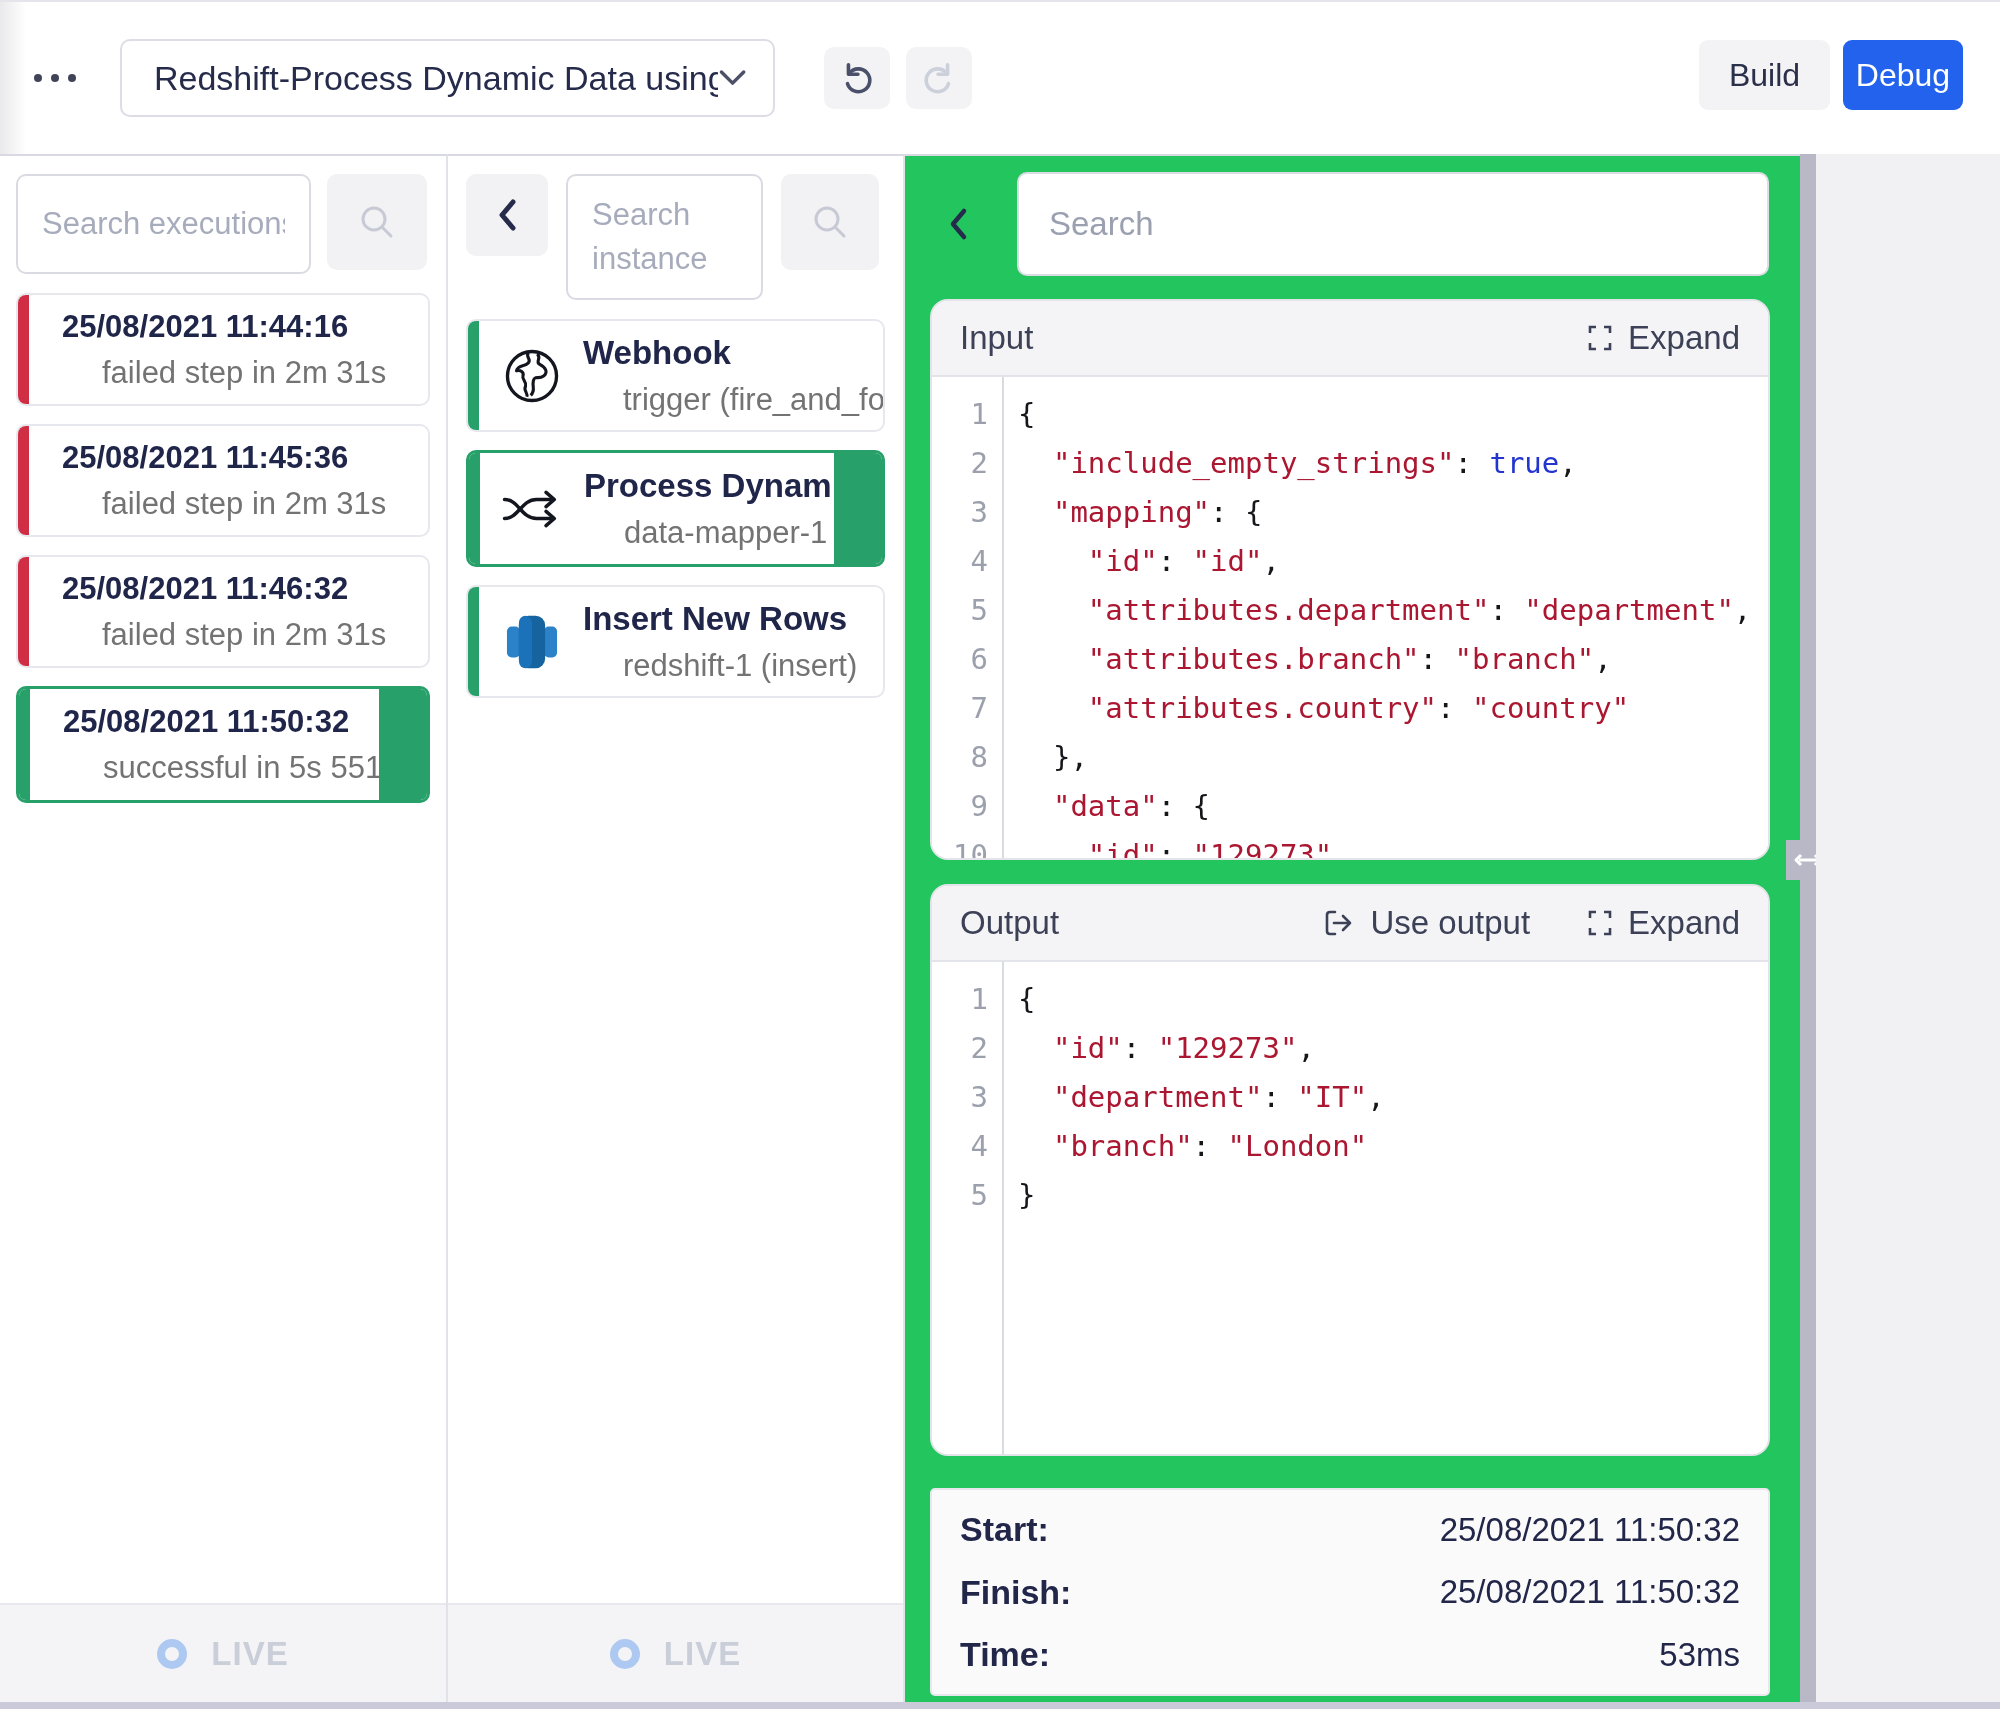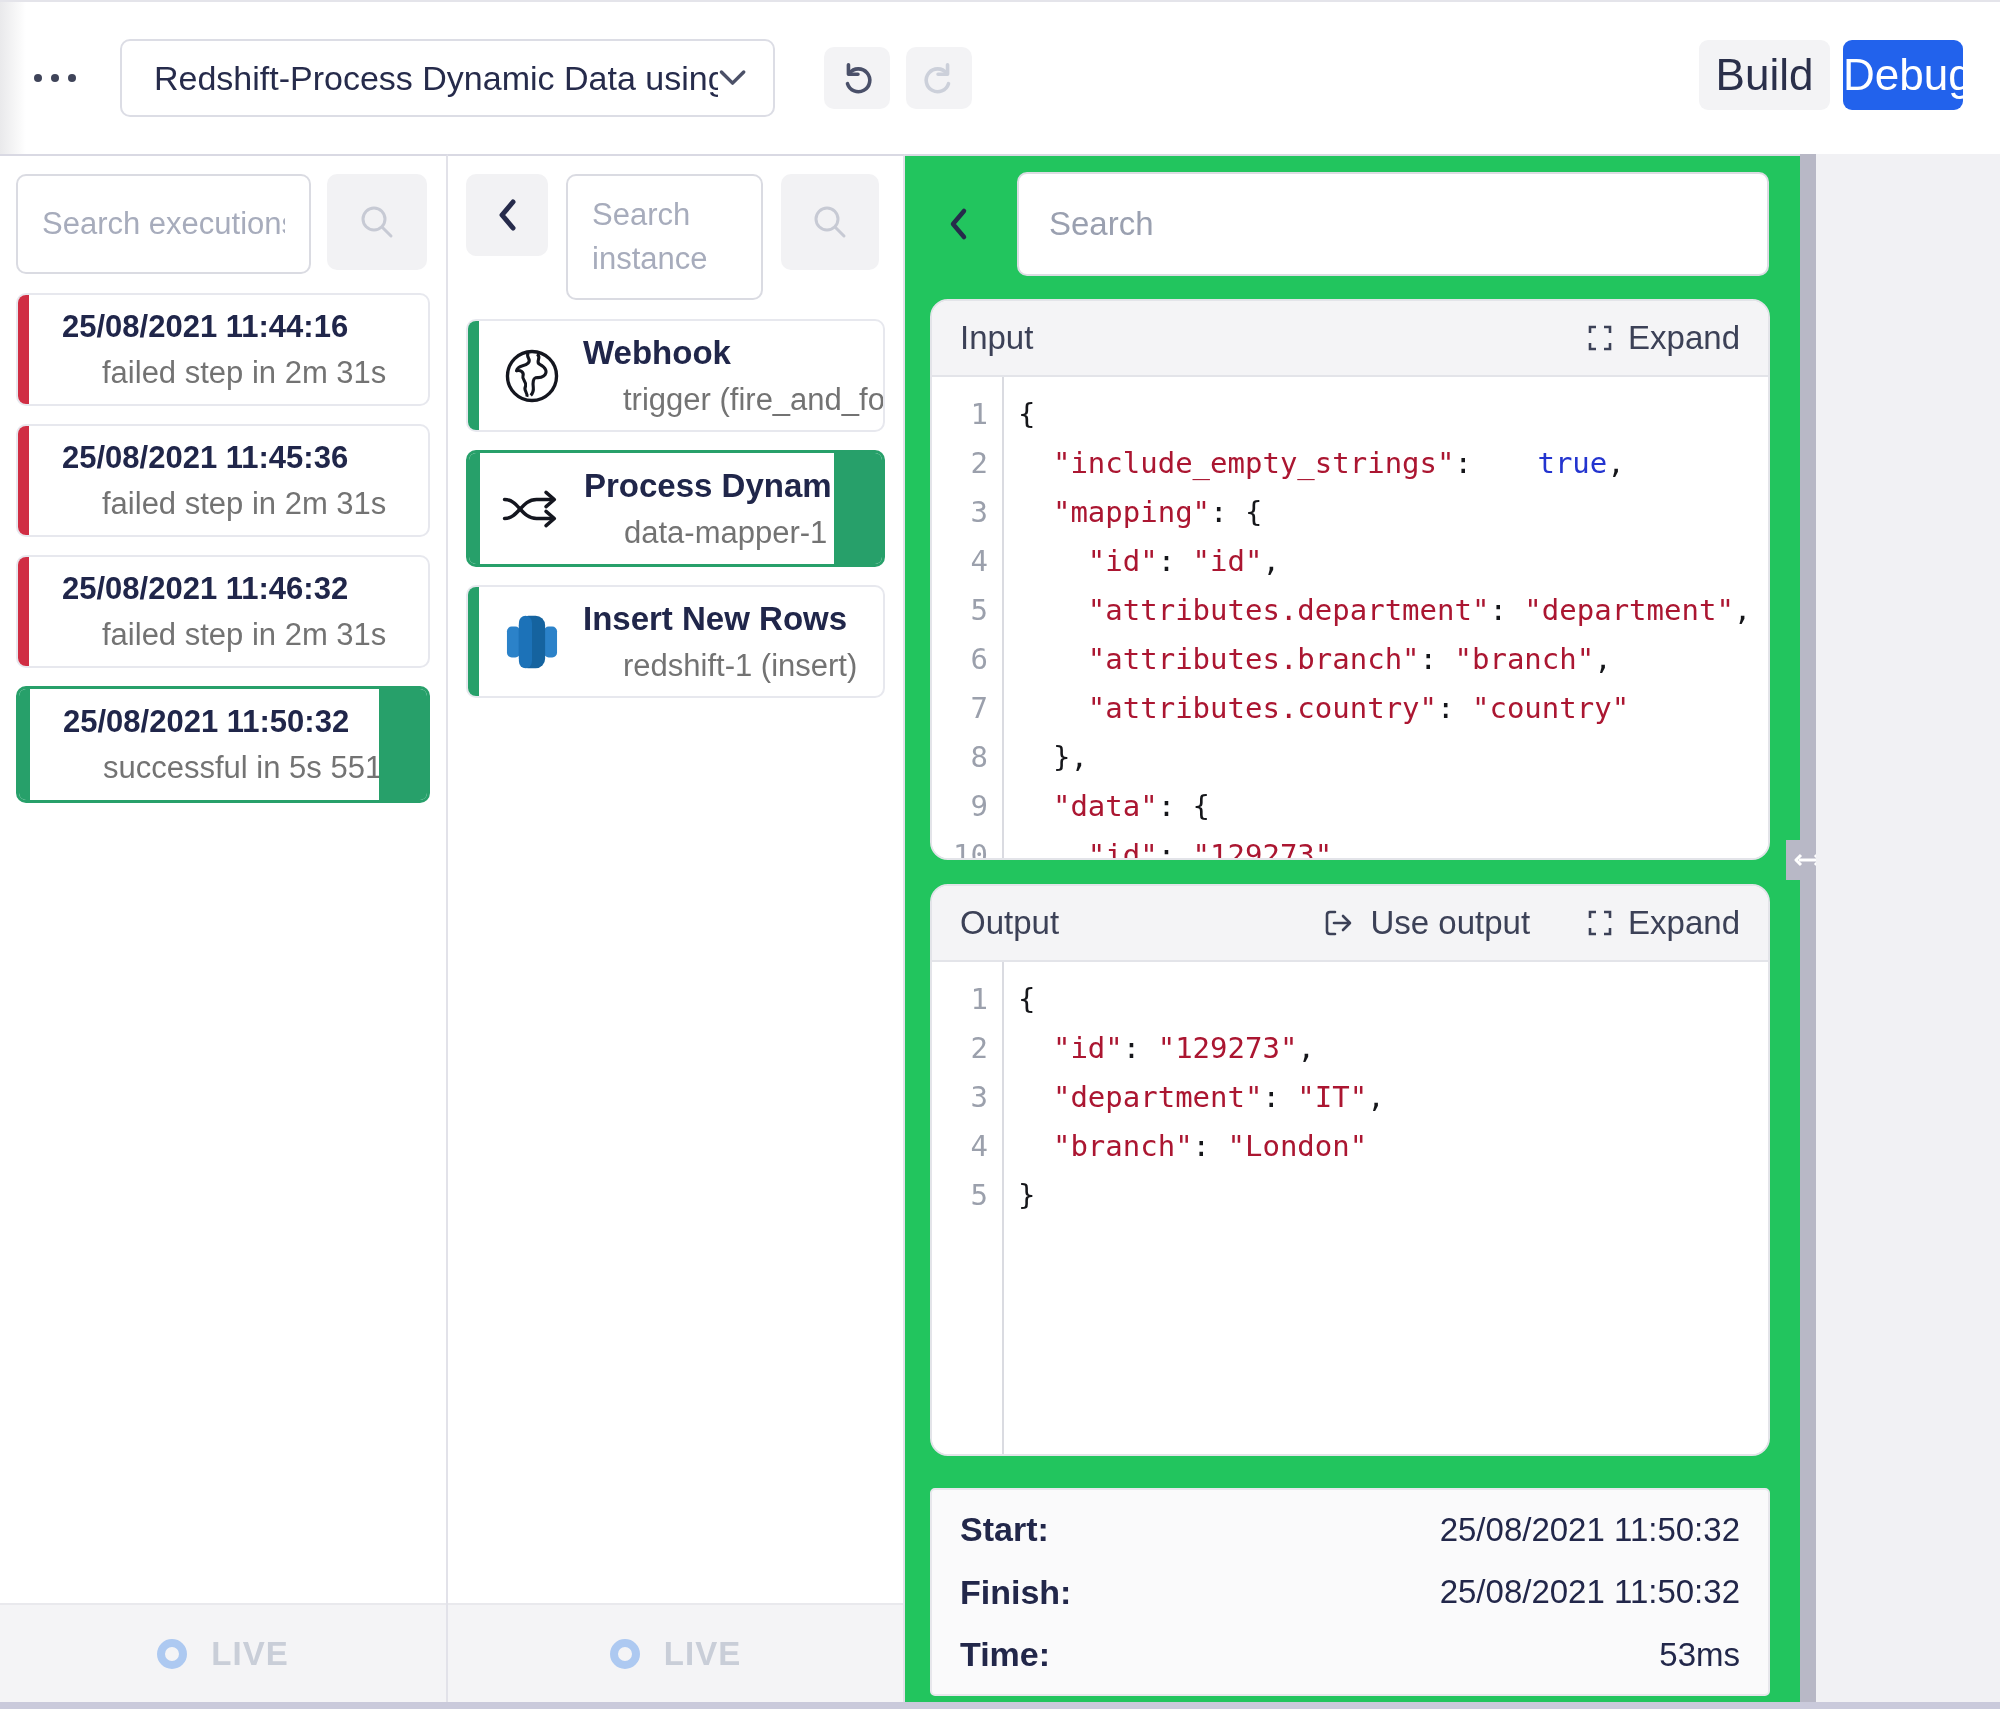--- a/index.html
+++ b/index.html
@@ -22,21 +22,21 @@
     font-size:34px; color:#262b4b; cursor:pointer;
   }
   .workflow-select .label{ white-space:nowrap; overflow:hidden; }
   .icon-btn{
     position:absolute; top:45px; width:66px; height:62px; border:none; border-radius:10px;
     background:#f3f3f5; display:flex; align-items:center; justify-content:center; cursor:pointer;
   }
   .undo-btn{ left:824px; } .redo-btn{ left:906px; }
   .topbtn{
     position:absolute; top:38px; height:70px; border:none; border-radius:9px;
-    font-size:44px; font-family:inherit; cursor:pointer;
+    font-size:32px; font-family:inherit; cursor:pointer;
   }
   .build-btn{ left:1699px; width:131px; background:#f3f3f5; color:#2a2f4a; }
   .debug-btn{ left:1843px; width:120px; background:var(--accent-blue); color:#fff; }
   
   .panel{ position:absolute; top:152px; height:1548px; background:#fff; border-top:2px solid #d9d9e3; }
   .left-panel{ left:0; width:448px; border-right:2px solid #e2e2e9; }
   .mid-panel{ left:448px; width:457px; border-right:2px solid #e2e2e9; }
   .detail-panel{ position:absolute; left:905px; top:152px; width:895px; height:1548px;
     background:#22c55e; border-top:2px solid #d9d9e3; }
   .panel-search{ display:flex; align-items:flex-start; padding:18px 16px 0 16px; gap:16px; }
@@ -108,21 +108,21 @@
   .code-area{ position:relative; background:#fff; overflow:hidden; padding-top:12px; }
   .code-area.input{ height:481px; }
   .code-area.output{ height:492px; }
   .code-area::before{ content:''; position:absolute; left:70px; top:0; bottom:0; width:2px; background:#dadbe1; }
   .code-line{ display:flex; height:49px; align-items:center; }
   .code-ln{ flex:none; width:56px; text-align:right; font-family:"DejaVu Sans Mono", monospace;
     font-size:29px; color:#9ba0ac; }
   .code-txt{ padding-left:30px; font-family:"DejaVu Sans Mono", monospace; font-size:29px;
     color:#15161a; white-space:pre; }
   .tok-str{ color:var(--code-string); }
-  .tok-bool{ color:var(--code-boolean);margin-left:48px; }
+  .tok-bool{ color:var(--code-boolean); }
   .summary-card{
     margin:32px 0 0 25px; width:840px; height:208px; background:#fafafb;
     border:2px solid #e7e7ec; border-radius:5px; padding:20px 28px;
     display:flex; flex-direction:column; justify-content:space-between;
   }
   .summary-row{ display:flex; align-items:center; }
   .summary-label{ font-size:34px; font-weight:bold; color:#22274a; }
   .summary-value{ margin-left:auto; font-size:33px; color:#22274a; }
   
   .resize-bar{ position:absolute; left:1800px; top:152px; width:16px; height:1548px; background:#b8b8c6; }

